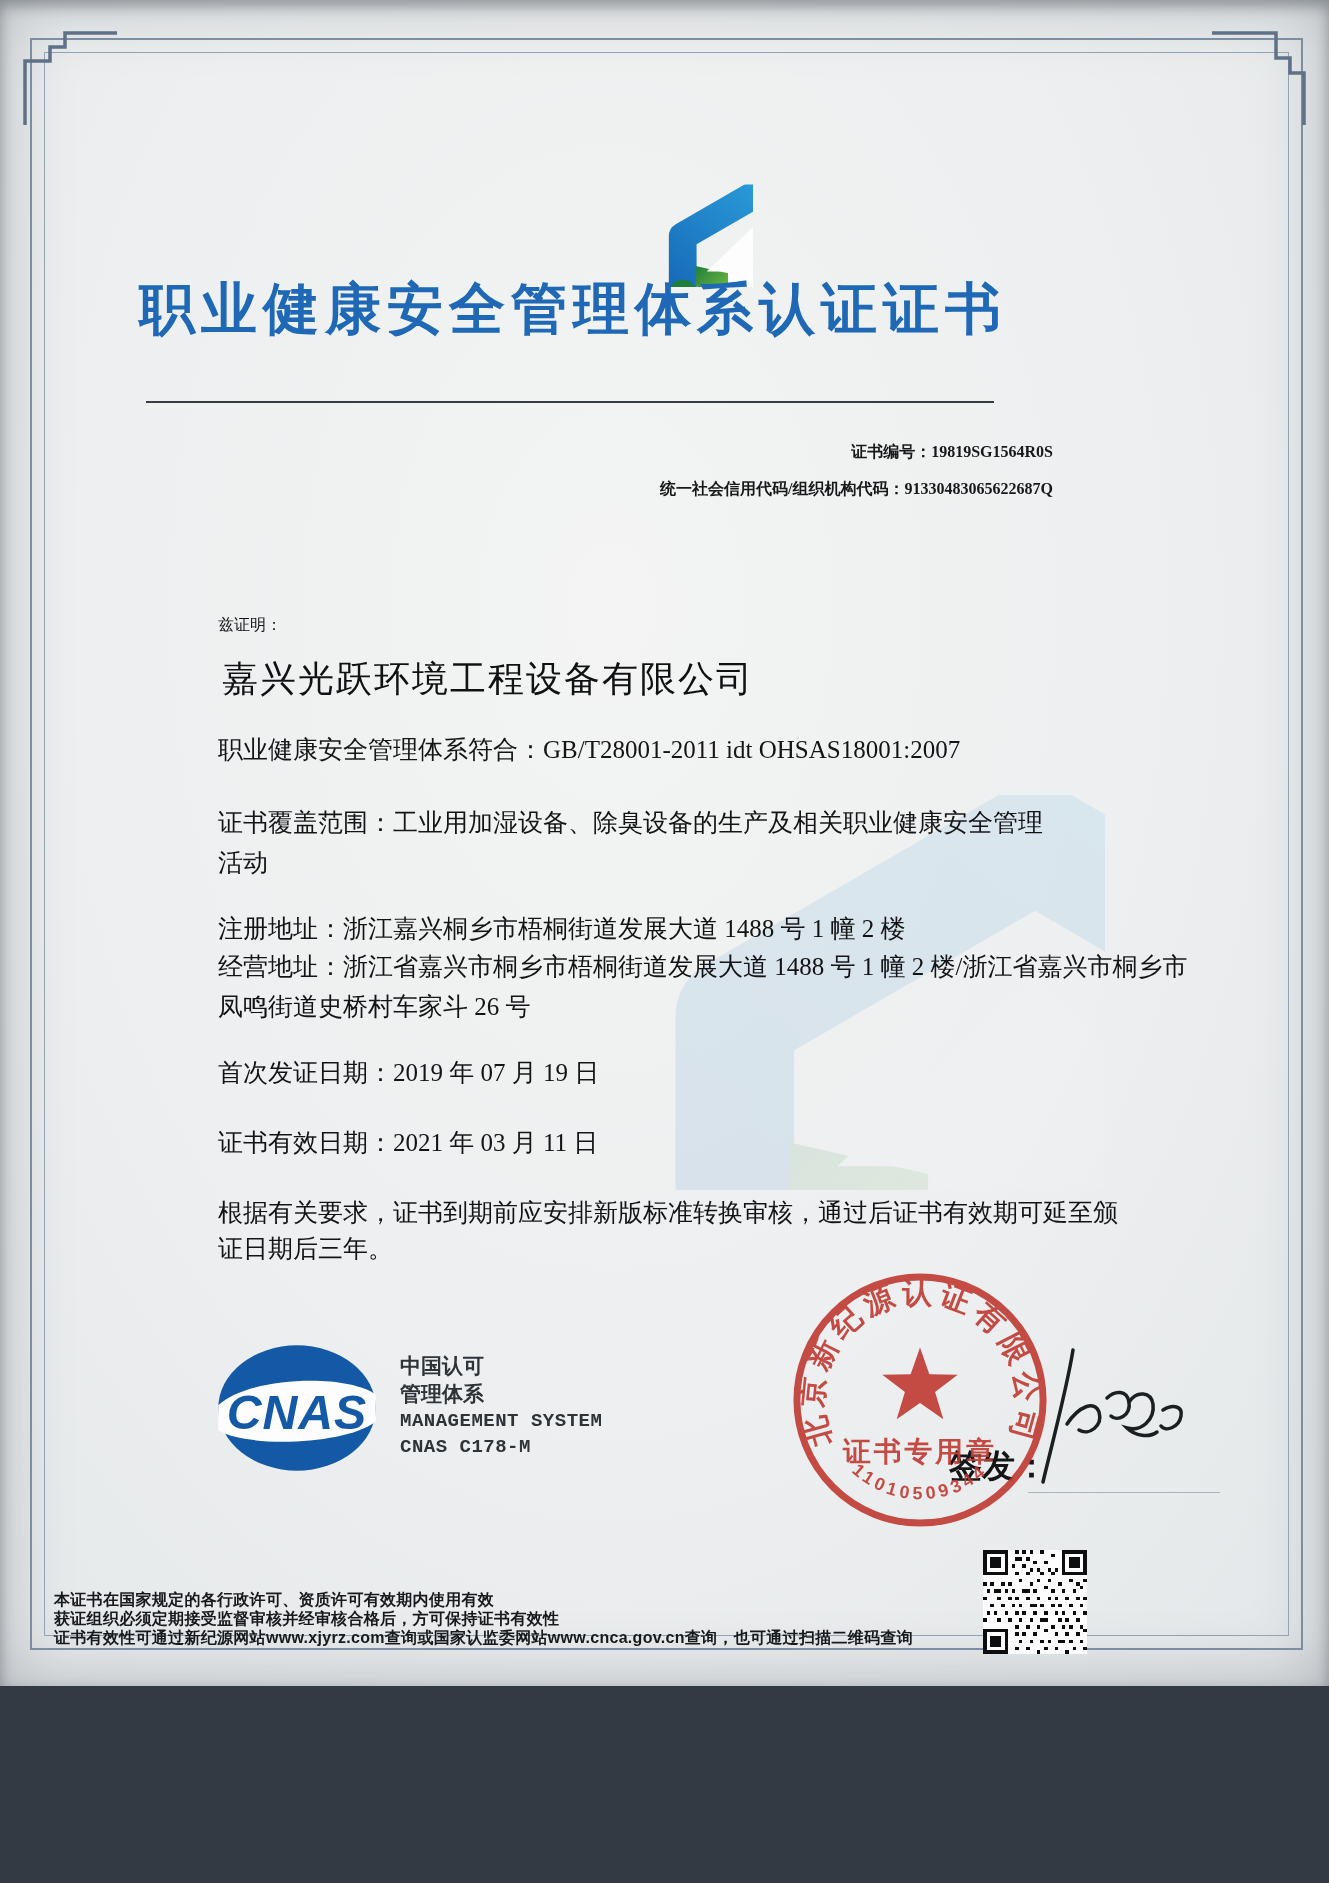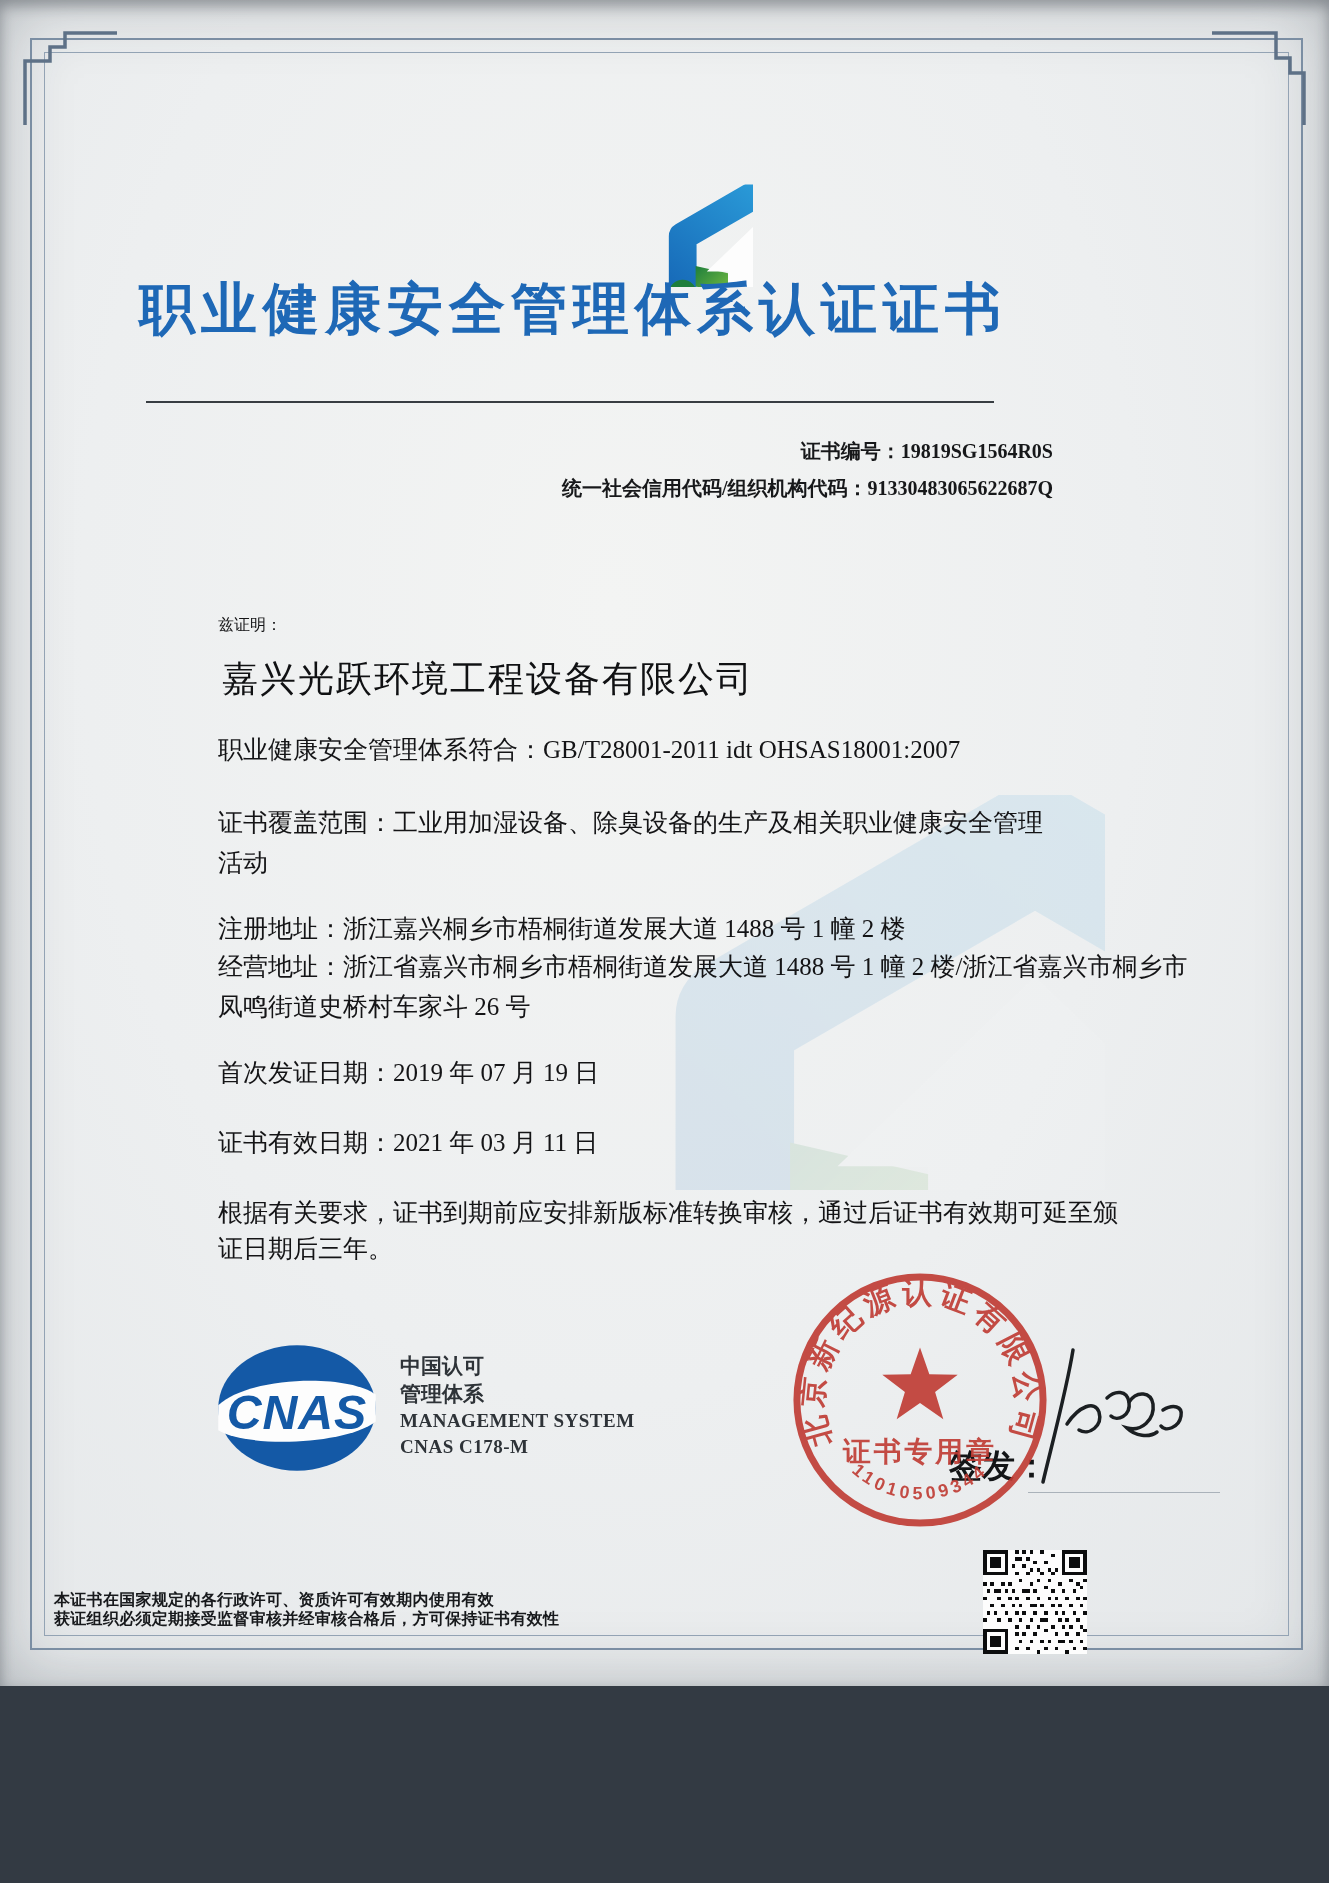--- a/index.html
+++ b/index.html
@@ -10,26 +10,26 @@
     box-shadow:inset 0 0 70px rgba(35,45,58,.28), inset 0 6px 14px rgba(25,32,40,.35);}
   .abs{position:absolute;}
   .frame-outer{left:30px;top:38px;right:26px;bottom:36px;border:2px solid #7b8ea3;}
   .frame-inner{left:44px;top:52px;right:40px;bottom:50px;border:1px solid #93a3b4;}
   .corner{width:100px;height:100px;}
   .title{left:60px;top:272px;width:1026px;text-align:center;
     font-size:56px;font-weight:bold;letter-spacing:6px;color:#1e68b6;
     font-family:"Liberation Serif",serif;white-space:nowrap;}
   .title-underline{left:146px;top:401px;width:848px;height:2px;background:#383d42;}
   .cert-lines{top:433px;right:276px;text-align:right;font-weight:bold;color:#17181a;
-    font-size:20px;line-height:37px;white-space:nowrap;}
+    font-size:16px;line-height:37px;white-space:nowrap;}
   .bodyline{left:218px;font-size:25px;color:#141416;white-space:nowrap;}
   .company{left:222px;top:655px;font-size:36px;font-weight:normal;color:#101113;letter-spacing:2px;white-space:nowrap;}
   .cnas-text{left:400px;top:1352px;color:#2e3338;}
   .cnas-text .zh{font-size:21px;line-height:28px;font-weight:bold;}
-  .cnas-text .en{font-size:19px;line-height:26px;font-weight:bold;font-family:Liberation Serif, serif;letter-spacing:.5px;}
+  .cnas-text .en{font-size:19px;line-height:26px;font-weight:bold;font-family:Liberation Mono, monospace;letter-spacing:.5px;}
   .sig-label{left:949px;top:1444px;font-size:33px;font-weight:bold;color:#131517;white-space:nowrap;}
   .sig-line{left:1028px;top:1492px;width:192px;height:1px;background:#aab2ba;}
   .fineprint{left:54px;font-size:16px;font-weight:bold;color:#17191c;
     font-family:"Liberation Sans",sans-serif;white-space:nowrap;letter-spacing:.3px;text-align:right;}
   .issuer-block{left:30px;top:1688px;width:1120px;text-align:center;color:#101214;}
   .issuer-name{font-size:42px;font-weight:bold;letter-spacing:8px;font-family:"Liberation Sans",sans-serif;}
   .issuer-addr{margin-top:14px;font-size:23px;font-weight:bold;letter-spacing:1px;font-family:"Liberation Sans",sans-serif;}
   .stamp{opacity:.9;}
   .wm{opacity:.10;}
 </style>
@@ -172,19 +172,20 @@
         M0 19h1v1h-1z M4 19h1v1h-1z M7 19h1v1h-1z M10 19h1v1h-1z M13 19h1v1h-1z M16 19h2v1h-2z M21 19h1v1h-1z M23 19h1v1h-1z M26 19h1v1h-1z
         M9 21h1v1h-1z M12 21h1v1h-1z M15 21h1v1h-1z M19 21h1v1h-1z M22 21h1v1h-1z M24 21h1v1h-1z M27 21h1v1h-1z
         M17 22h1v1h-1z M28 22h1v1h-1z M9 23h1v1h-1z M11 23h1v1h-1z M14 23h1v1h-1z M20 23h1v1h-1z M23 23h1v1h-1z M26 23h1v1h-1z
         M10 25h1v1h-1z M13 25h1v1h-1z M16 25h1v1h-1z M18 25h1v1h-1z M21 25h2v1h-2z M24 25h1v1h-1z M27 25h1v1h-1z
         M9 27h1v1h-1z M12 27h1v1h-1z M17 27h1v1h-1z M20 27h1v1h-1z M25 27h1v1h-1z M28 27h1v1h-1z M15 28h1v1h-1z M23 28h1v1h-1z"></path>
     </g>
   </svg>
 
   <div class="abs fineprint" style="top:1590px">本证书在国家规定的各行政许可、资质许可有效期内使用有效</div>
   <div class="abs fineprint" style="top:1609px">获证组织必须定期接受监督审核并经审核合格后，方可保持证书有效性</div>
+  <div class="abs fineprint" style="top:1628px">证书有效性可通过新纪源网站www.xjyrz.com查询或国家认监委网站www.cnca.gov.cn查询，也可通过扫描二维码查询</div>
 
   <div class="abs issuer-block">
     <div class="issuer-name">北京新纪源认证有限公司</div>
   </div>
 
 </div>
 </div>
 
 </body></html>

